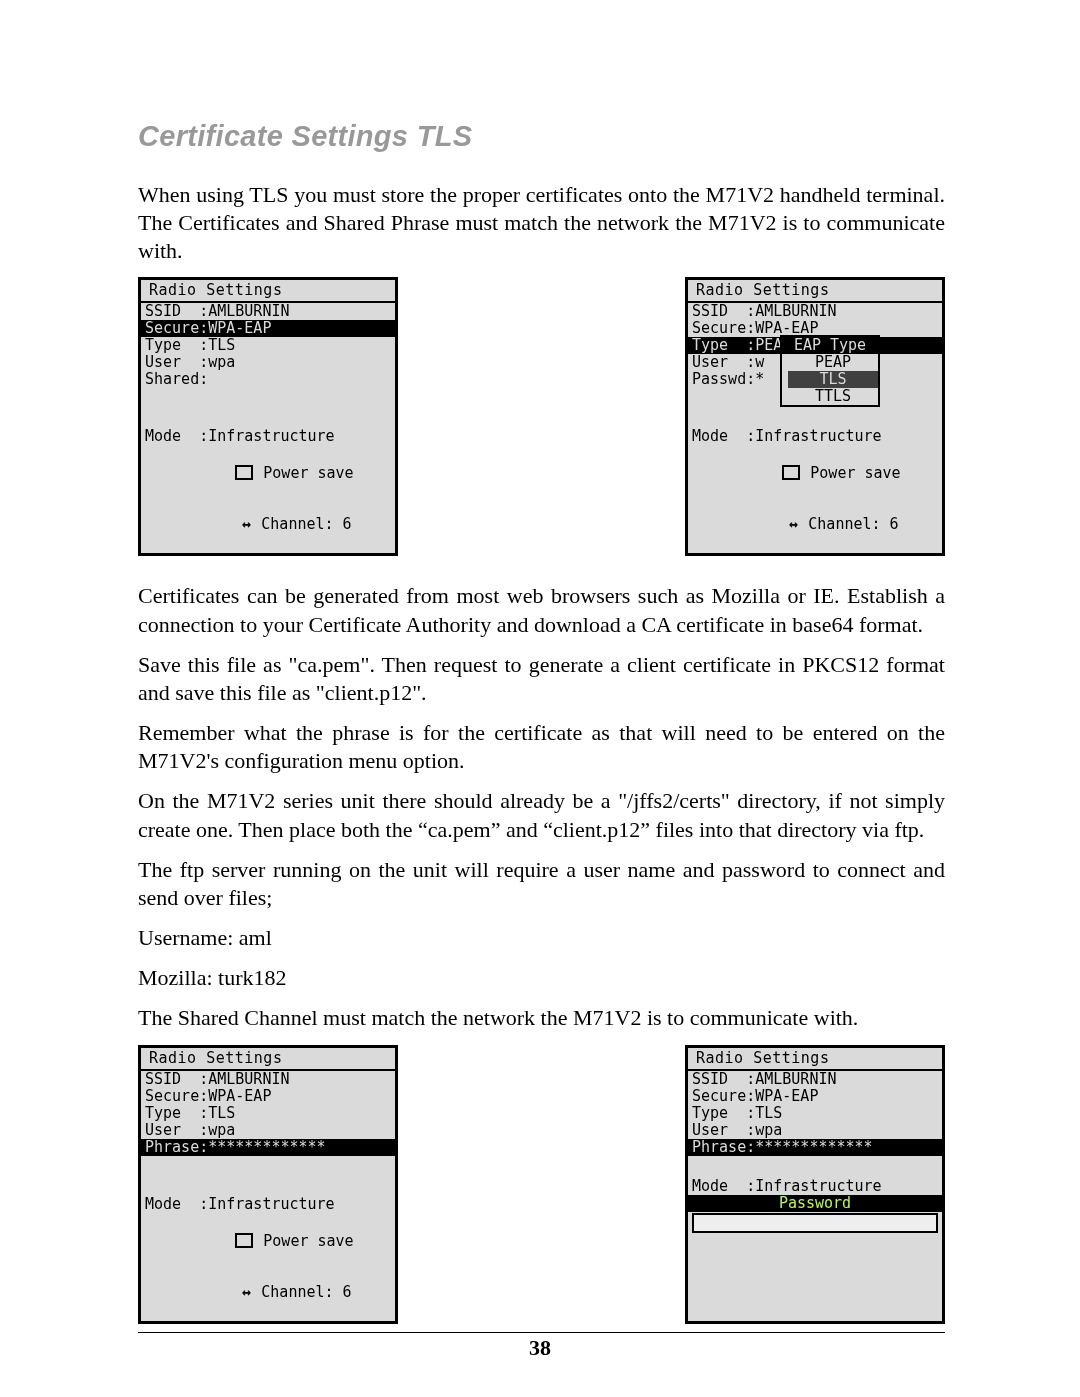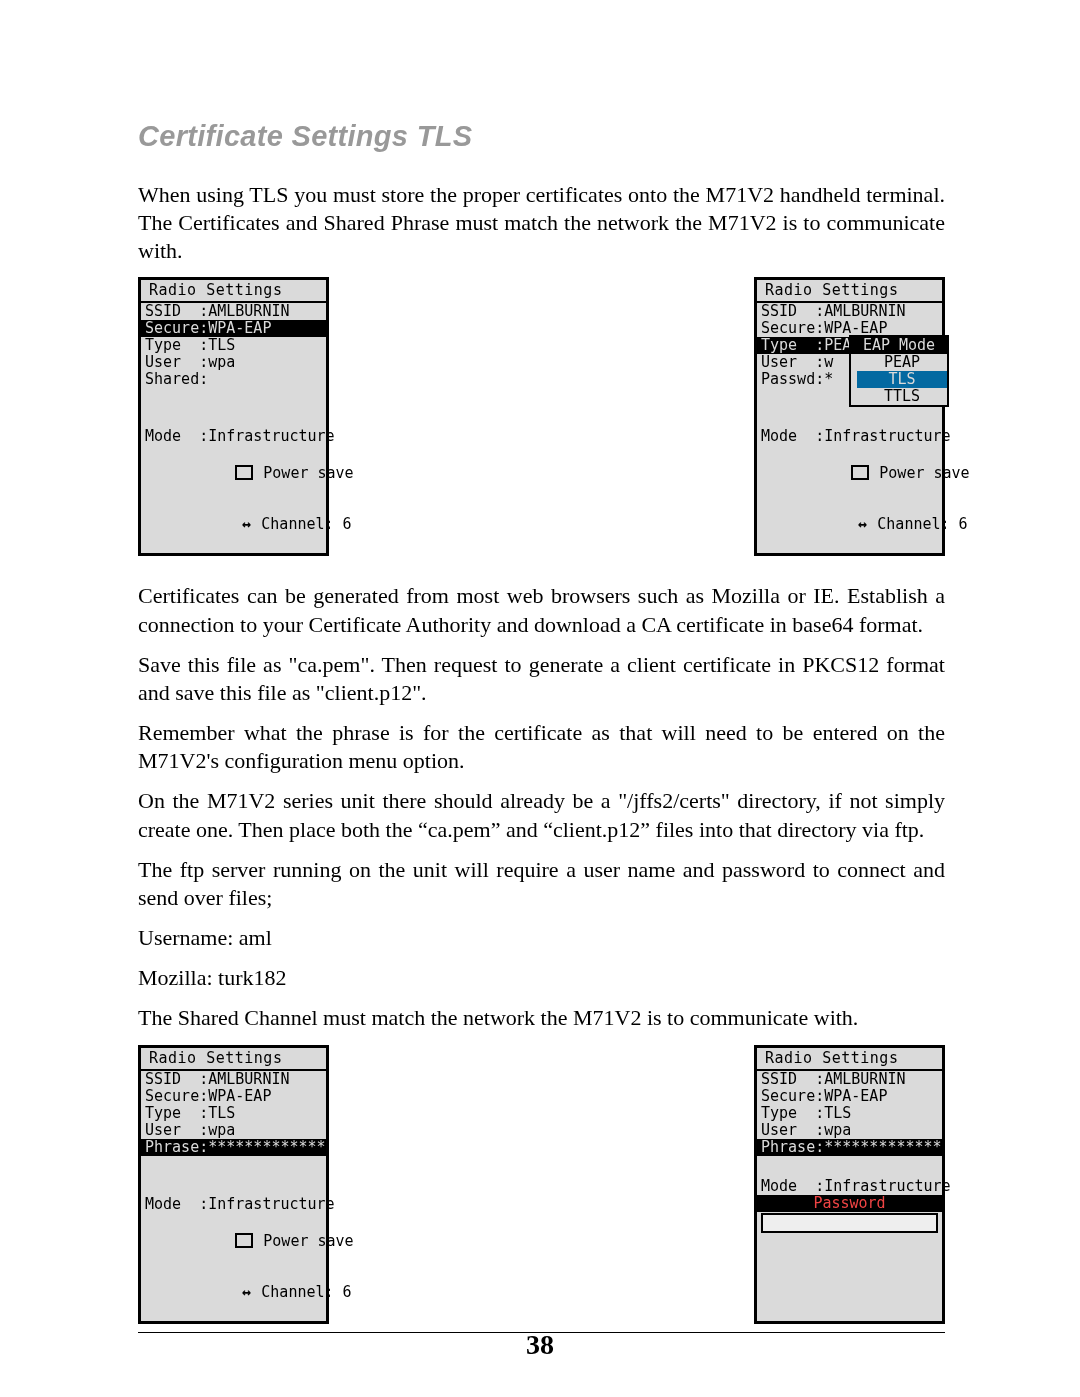--- a/index.html
+++ b/index.html
@@ -31,21 +31,21 @@
     margin: 0 0 12px 0;
     text-align: justify;
   }
   .row {
     display: flex;
     justify-content: space-between;
     margin: 8px 0 26px 0;
   }
   
   .radio-panel {
-    width: 191px;
+    width: 260px;
     box-sizing: border-box;
     border: 3px solid #000;
     background: #dadada;
     font-family: "OCR A Std", "Lucida Console", "Consolas", monospace;
     font-size: 15px;
     line-height: 17px;
     color: #000;
   }
   .radio-panel .title {
     border-bottom: 2px solid #000;
@@ -104,43 +104,43 @@
     background:#000; color:#dadada;
     text-align:center;
     padding:0 2px;
   }
   .eap-popup .opt {
     padding:0 4px;
     text-align:center;
     margin-left:6px;
   }
   .eap-popup .opt.sel {
-    background:#0369a1; color:#dadada;
+    background:#404040; color:#dadada;
   }
   .rel { position:relative; }
   
   .pw-label {
-    background:#000; color:#ef4444;
+    background:#000; color:#bef264;
     text-align:center;
     margin: 0 -4px;
   }
   .pw-box {
     border:2px solid #000;
     background:#eee;
     height:16px;
     margin: 1px 0 1px 0;
   }
   .page-number {
     position: absolute;
     left: 0; right: 0;
     bottom: 36px;
     text-align: center;
     font-family: "Times New Roman", Times, serif;
     font-weight: bold;
-    font-size: 28px;
+    font-size: 22px;
   }
   .divider {
     border:none;
     border-top:1px solid #000;
     margin: 0;
     position:absolute;
     left:138px;
     right:135px;
     bottom: 64px;
   }
@@ -190,21 +190,21 @@
       <div class="footer">
         <div class="row-line">
           <span class="check"></span><span>Power save</span>
         </div>
         <div class="row-line">
           <span class="harrow">↔</span><span>Channel: 6</span>
         </div>
       </div>
 
       <div class="eap-popup">
-        <div class="hdr">EAP Mode</div>
+        <div class="hdr">EAP Type</div>
         <div class="opt">PEAP</div>
         <div class="opt sel">TLS</div>
         <div class="opt">TTLS</div>
       </div>
     </div>
   </div>
 
   <p class="body-text">Certificates can be generated from most web browsers such as Mozilla or IE. Establish a connection to your Certificate Authority and download a CA certificate in base64 format.</p>
   <p class="body-text">Save this file as "ca.pem". Then request to generate a client certificate in PKCS12 format and save this file as "client.p12".</p>
   <p class="body-text">Remember what the phrase is for the certificate as that will need to be entered on the M71V2's configuration menu option.</p>

